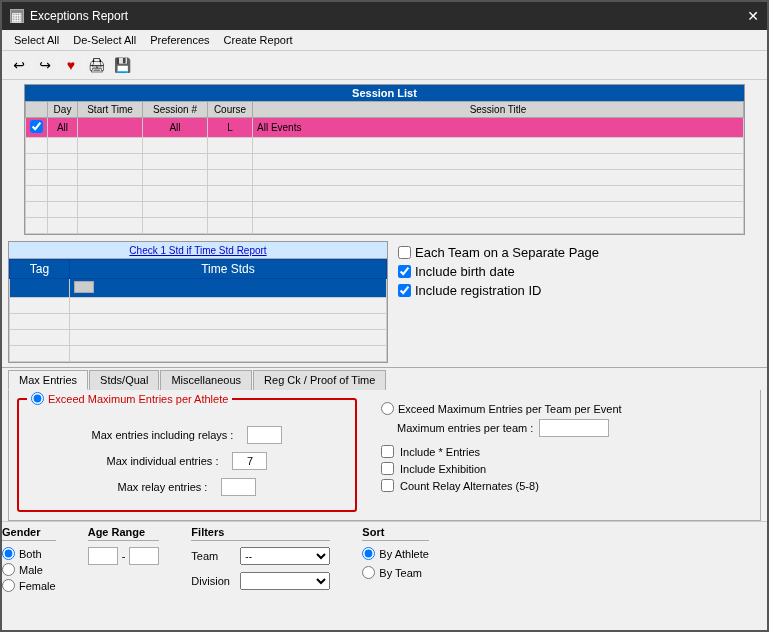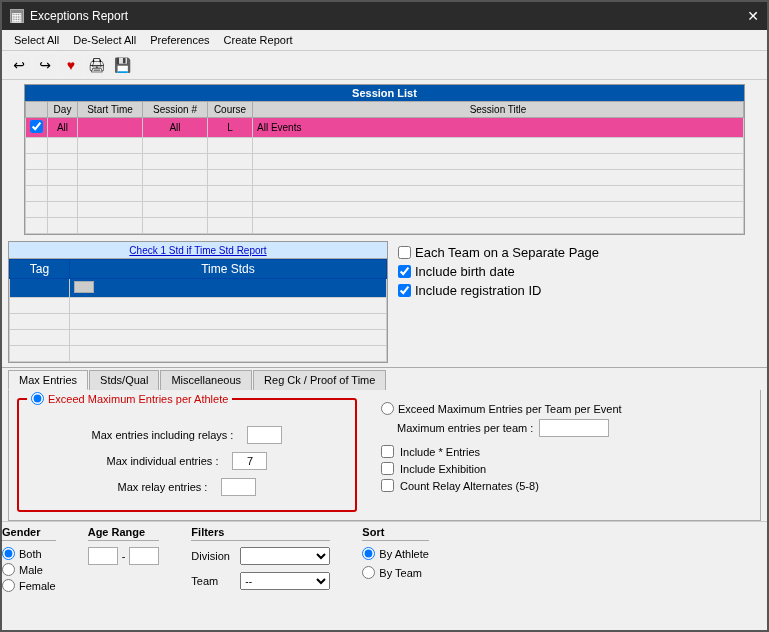--- a/index.html
+++ b/index.html
@@ -325,29 +325,29 @@
         <div class="bottom-age-range">
           <input class="age-input" type="text" style="">
           <span>-</span>
           <input class="age-input" type="text" style="">
         </div>
       </div>
 
       <div class="bottom-section">
         <div class="bottom-section-title">Filters</div>
         <div class="filter-row">
+          <span class="filter-label">Team</span>
+          <select class="filter-select">
+            <option>--</option>
+          </select>
+        </div>
+        <div class="filter-row">
           <span class="filter-label">Division</span>
           <select class="filter-select">
             <option></option>
-          </select>
-        </div>
-        <div class="filter-row">
-          <span class="filter-label">Team</span>
-          <select class="filter-select">
-            <option>--</option>
           </select>
         </div>
       </div>
 
       <div class="bottom-section">
         <div class="bottom-section-title">Sort</div>
         <div class="sort-radio">
           <input type="radio" name="sort" checked="" id="sathlete" style="">
           <label for="sathlete">By Athlete</label>
         </div>

